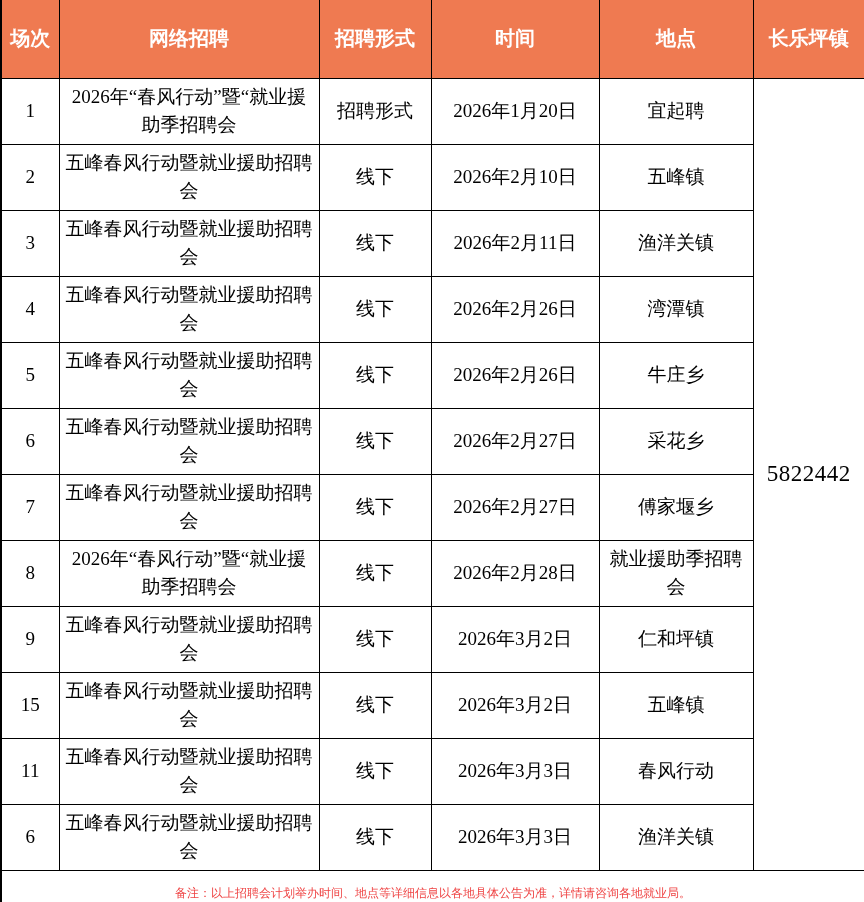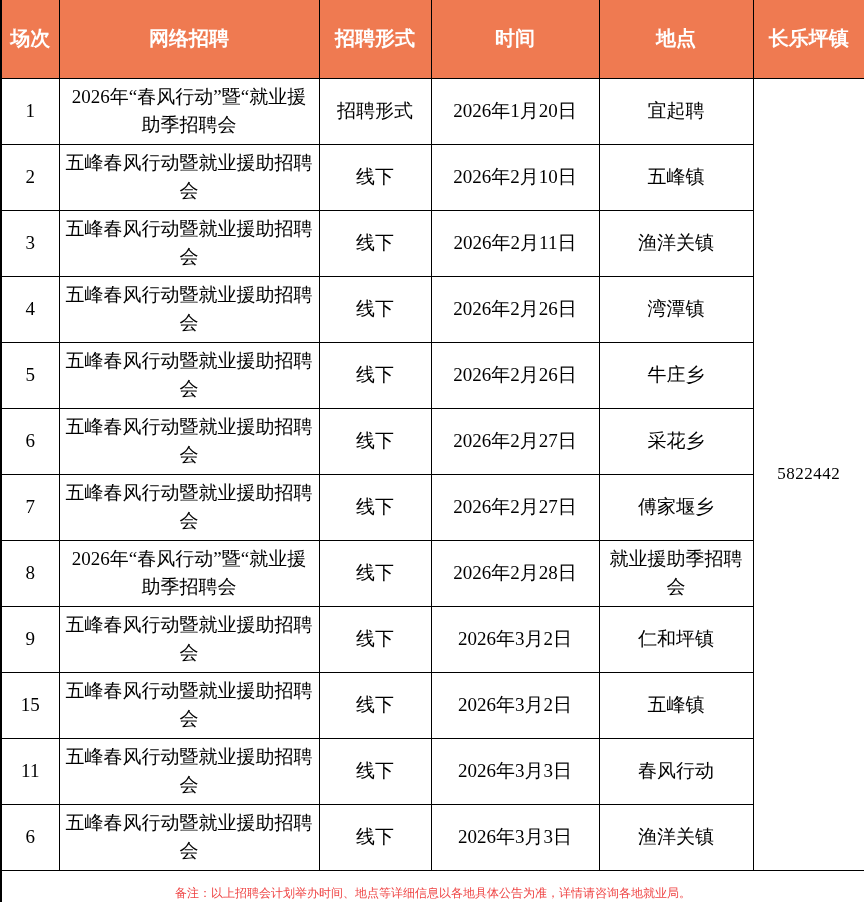--- a/index.html
+++ b/index.html
@@ -40,21 +40,21 @@
   }
   tbody td {
     font-family: "Liberation Serif", "DejaVu Serif", serif;
     font-size: 19px;
     color: #000000;
     height: 66px;
     line-height: 1.45;
   }
   tbody td.session-cell { font-size: 19px; }
   tbody td.phone-cell {
-    font-size: 17px;
+    font-size: 23px;
     letter-spacing: 0.5px;
   }
   tfoot td {
     font-family: Liberation Serif, serif;
     font-size: 12px;
     color: #ef4444;
     height: 40px;
     line-height: 40px;
     white-space: nowrap;
     overflow: hidden;

